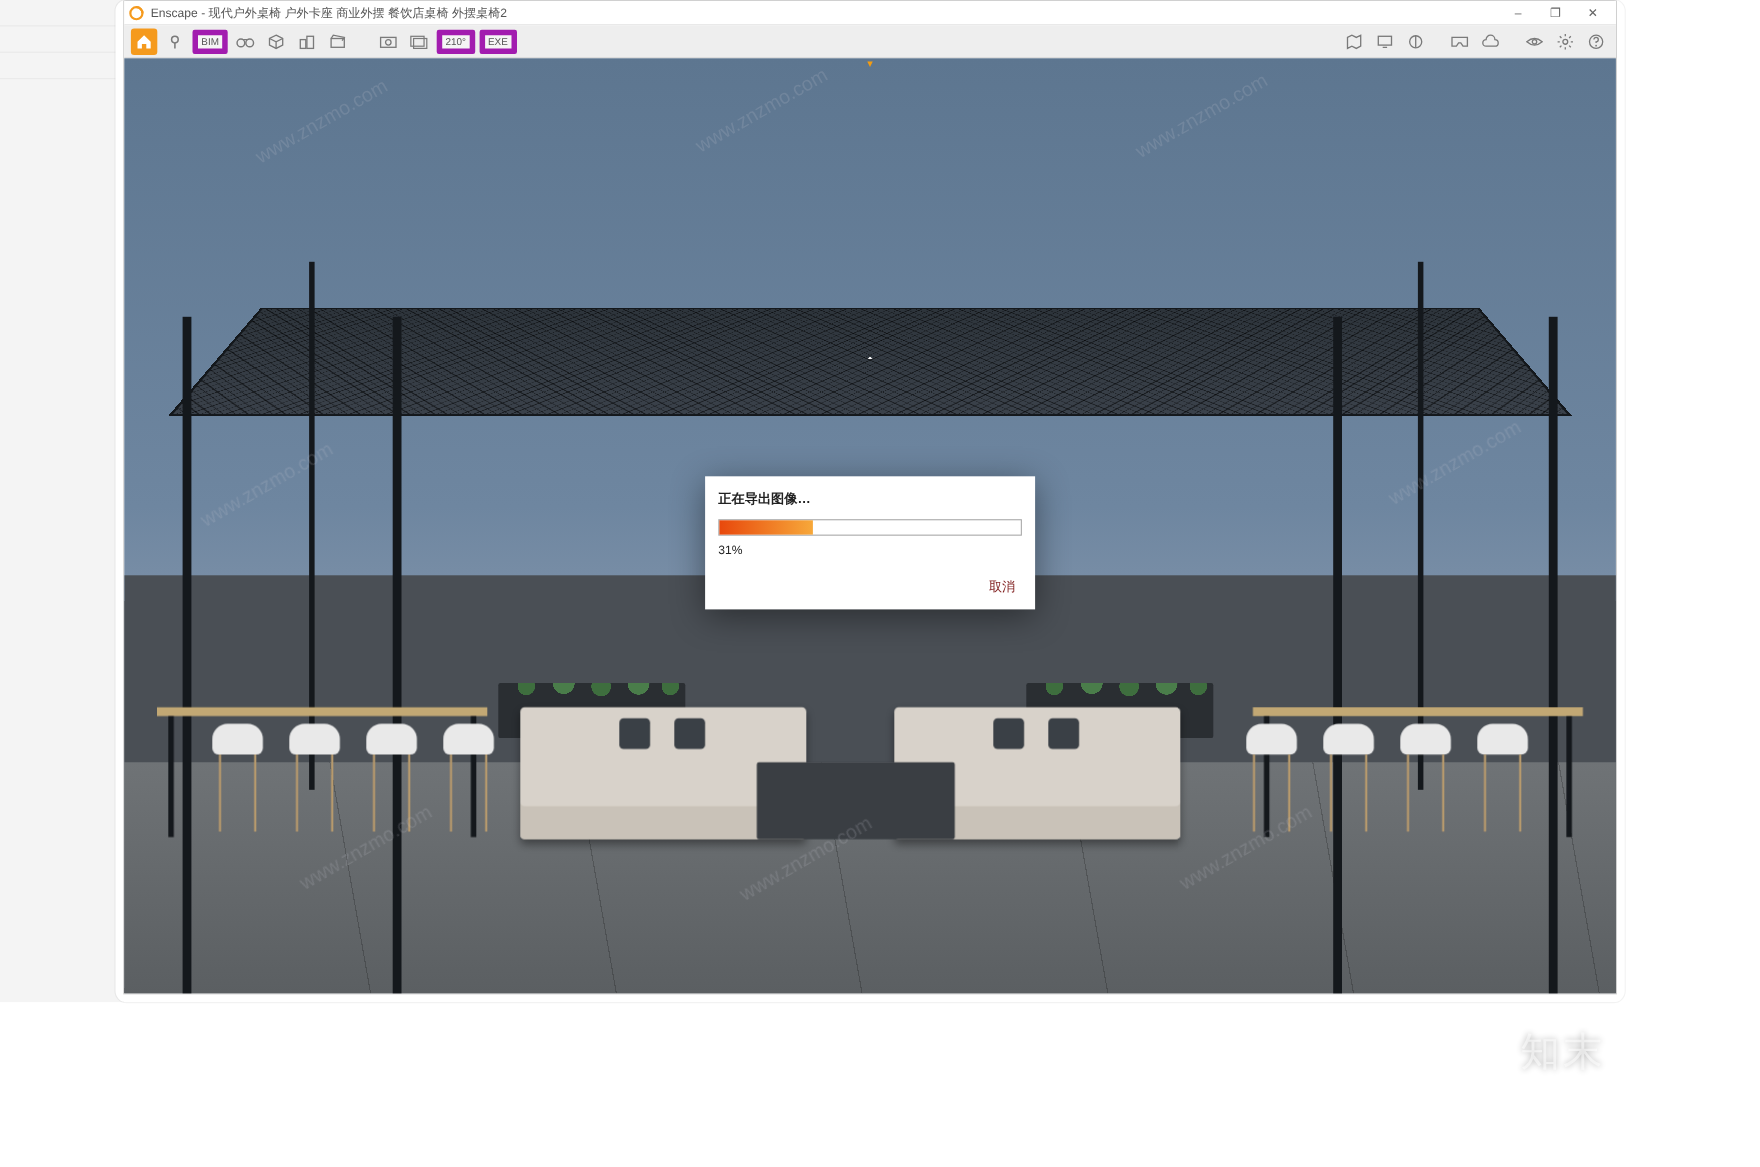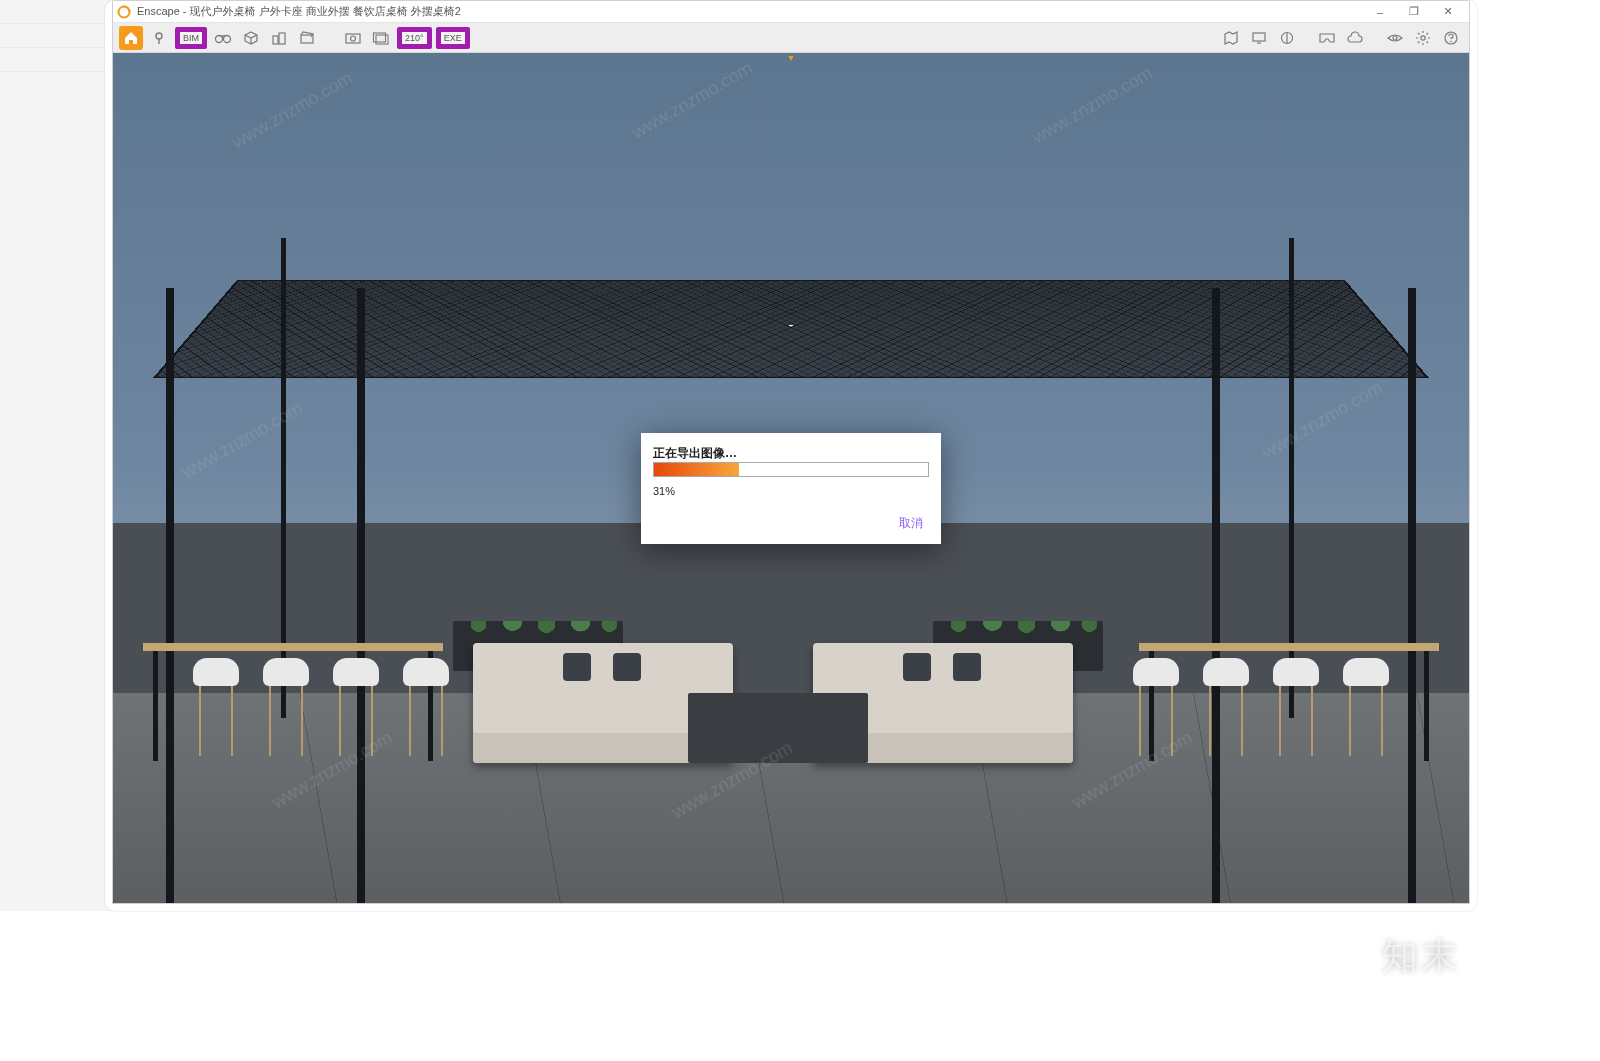--- a/index.html
+++ b/index.html
@@ -239,39 +239,39 @@
     position: absolute;
     left: 50%; top: 380px;
     transform: translateX(-50%);
     width: 300px;
     background: #ffffff;
     box-shadow: 0 6px 30px rgba(0,0,0,0.45);
     padding: 12px 12px 8px;
     z-index: 50;
   }
   .dialog-title{
-    font-size:12px;font-weight:bold;color:#222;margin-bottom:0;
+    font-size:12px;font-weight:bold;color:#222;margin-bottom:10px;
   }
   .progress-outer{
     width:100%;height:15px;border:1px solid #a9a9a9;background:#fff;
     position:relative;
   }
   .progress-fill{
     height:100%;
     background:linear-gradient(to right,#e8480c,#f7a83a);
     width:31%;
   }
   .progress-pct{
     text-align:left;font-size:11px;margin-top:8px;color:#222;
   }
   .dialog-actions{
     display:flex;justify-content:flex-end;margin-top:14px;
   }
   .dialog-btn{
-    background:transparent;border:none;font-size:12px;color:#8b5cf6;
+    background:transparent;border:none;font-size:12px;color:#7f1d1d;
     padding:4px 6px;cursor:pointer;
   }
 
   
   .watermark-logo{
     position:absolute;
     right:140px; bottom:80px;
     font-size:36px; color:rgba(255,255,255,0.55);
     font-weight:400; letter-spacing:3px;
     pointer-events:none;

